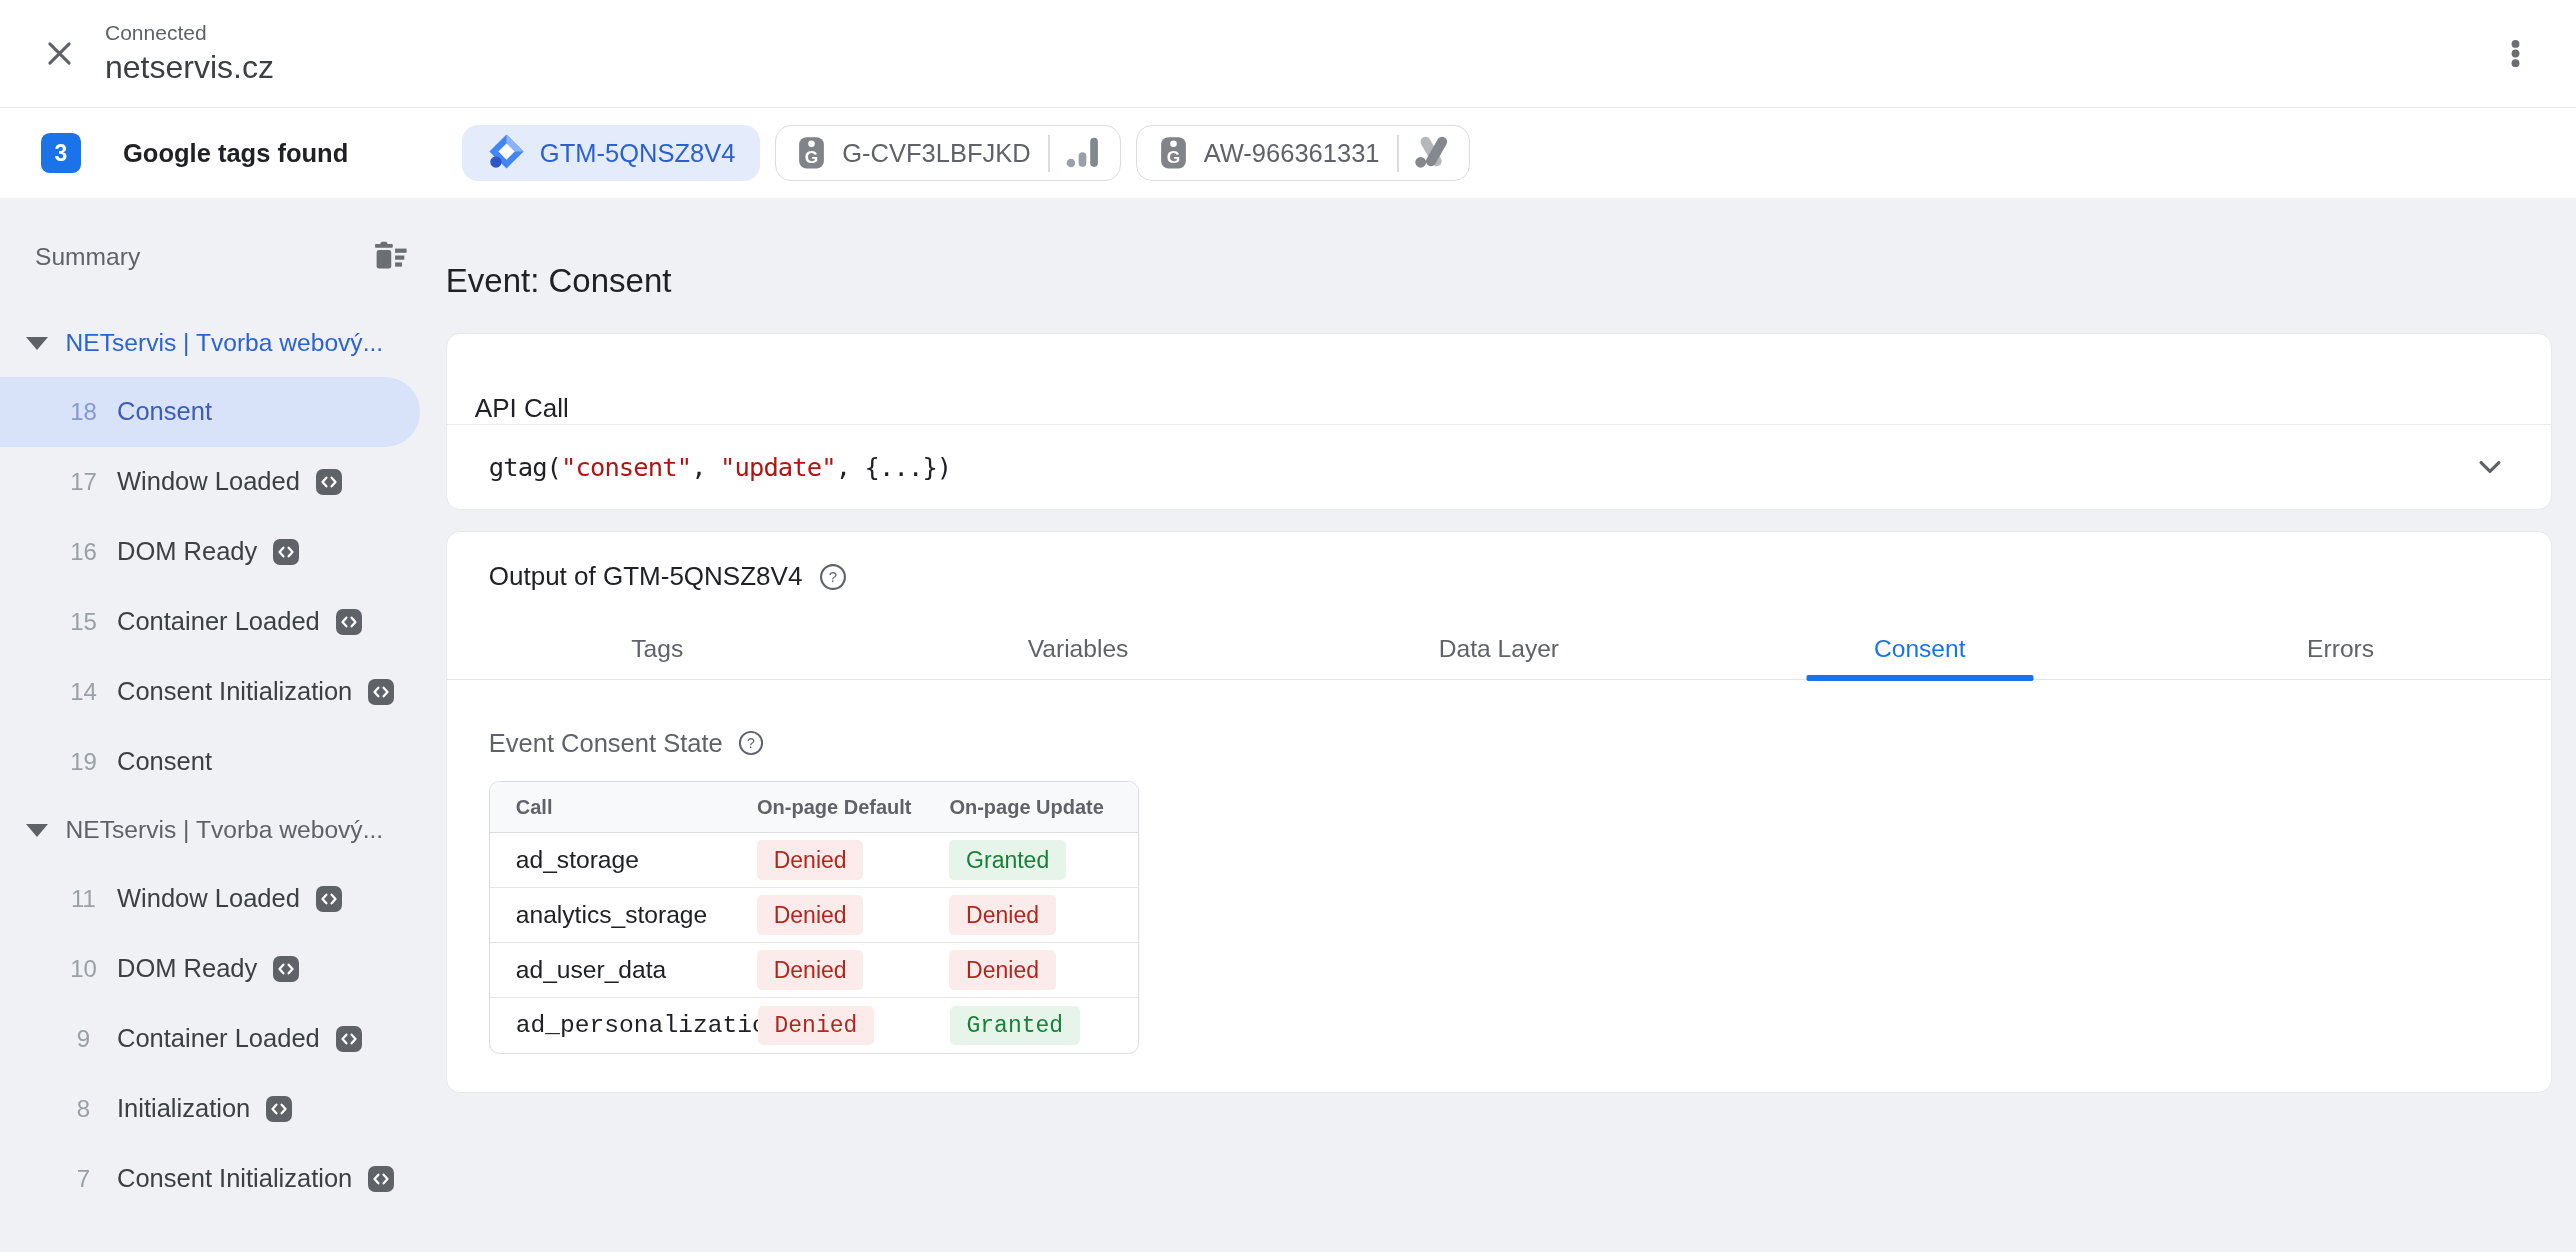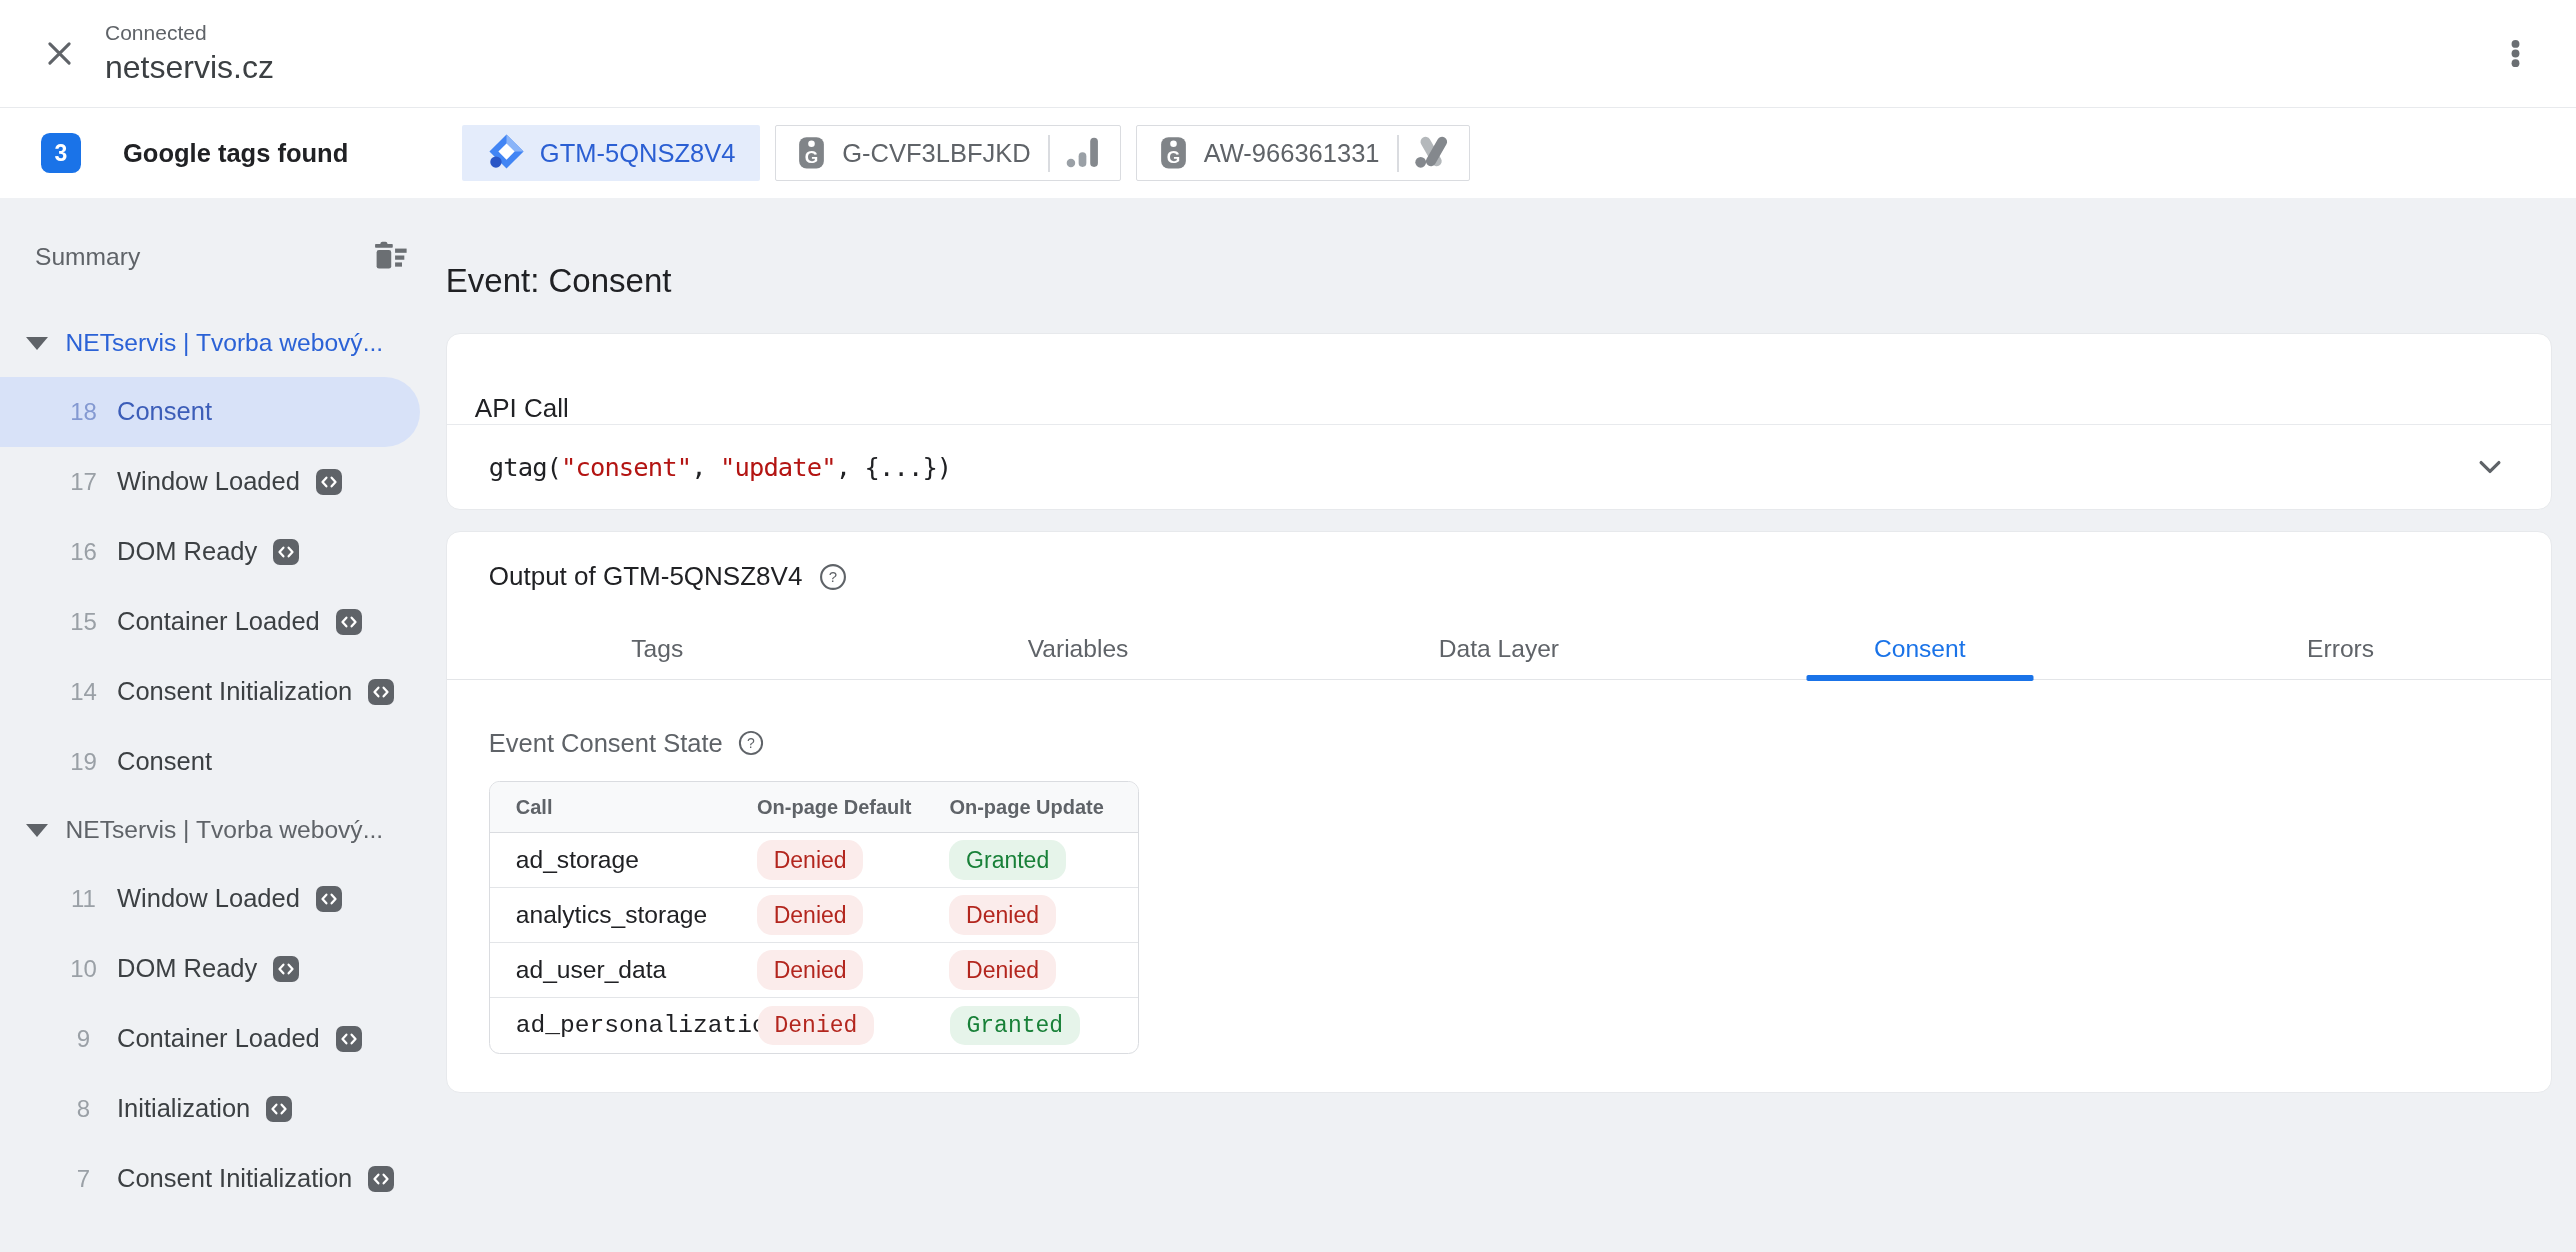--- a/index.html
+++ b/index.html
@@ -23,21 +23,21 @@
 
   
   .tagsbar { height:90px; background:#fff; display:flex; align-items:center; padding-left:41px; }
   .count-badge {
     width:40px; height:40px; border-radius:8.8px; background:#1a73e8; color:#fff;
     font-size:23px; font-weight:700; display:flex; align-items:center; justify-content:center;
   }
   .tagsbar-label { margin-left:42px; font-size:25.5px; font-weight:700; color:#202124; }
   .chips { display:flex; align-items:center; gap:15px; margin-left:114px; }
   .chip {
-    height:56px; border-radius:2px; display:flex; align-items:center;
+    height:56px; border-radius:16px; display:flex; align-items:center;
     padding:0 19.3px; background:#fff; border:1.8px solid #dadce0; cursor:pointer;
   }
   .chip.gtm { background:#e4ecfb; border:none; padding:0 24.6px; }
   .chip.gtm .chip-id { color:#2b5fd3; font-weight:500; }
   .chip-id { font-size:25.5px; color:#5f6368; margin-left:14px; white-space:nowrap; }
   .chip-divider { width:1.8px; height:37px; background:#dadce0; margin:0 14px 0 17.6px; }
 
   
   .body-row { display:flex; height:1055px; }
 
@@ -110,21 +110,21 @@
   .ct-header { display:flex; height:51px; background:#f8f9fa; align-items:center; border-bottom:1.8px solid #dadce0; }
   .ct-header .ct-col { font-size:20px; font-weight:700; color:#5f6368; }
   .ct-row { display:flex; height:55px; align-items:center; border-bottom:1.8px solid #e3e5e8; }
   .ct-row:last-child { border-bottom:none;font-family:Liberation Mono, monospace; }
   .ct-col-type { width:268px; padding-left:26px; }
   .ct-col-def { width:193px; }
   .ct-col-upd { width:189px; }
   .ct-row .ct-col-type { font-size:24.6px; color:#202124; }
   .pill-badge {
     display:inline-block; font-size:23px; font-weight:500;
-    padding:6.2px 16.7px; border-radius:15px;
+    padding:6.2px 16.7px; border-radius:5px;
   }
   .pill-badge.denied { color:#b3261e; background:#fbeceb; }
   .pill-badge.granted { color:#188038; background:#e6f4ea; }
 </style>
 </head>
 <body>
 
 <div class="topbar">
   <div class="close-btn">
     <svg width="35" height="35" viewBox="0 0 40 40">

